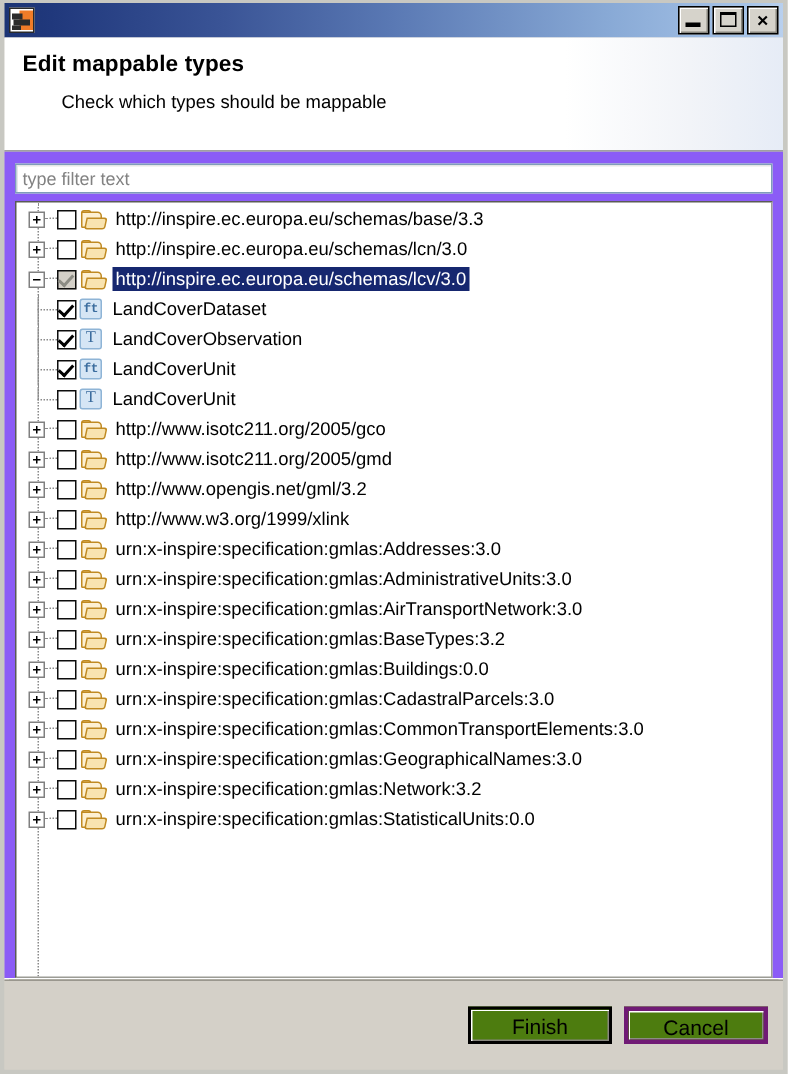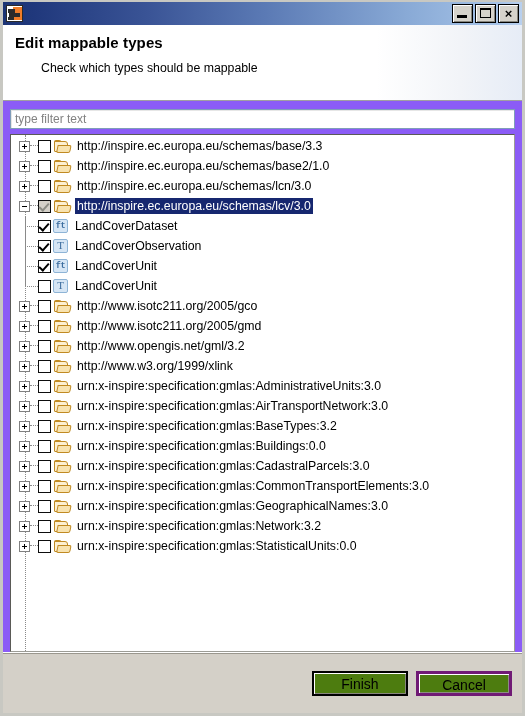--- a/index.html
+++ b/index.html
@@ -479,34 +479,20 @@
               <span class="hbar"></span>
               <span class="vbar"></span>
             </div>
             <div class="connector"></div>
             <div class="checkbox"></div>
             <div class="folder">
               <span class="tab"></span>
               <span class="back"></span>
               <span class="front"></span>
             </div>
-            <div class="label">http://inspire.ec.europa.eu/schemas/base2/1.0</div>
-          </div>
-          <div class="row">
-            <div class="expander">
-              <span class="hbar"></span>
-              <span class="vbar"></span>
-            </div>
-            <div class="connector"></div>
-            <div class="checkbox"></div>
-            <div class="folder">
-              <span class="tab"></span>
-              <span class="back"></span>
-              <span class="front"></span>
-            </div>
             <div class="label">http://inspire.ec.europa.eu/schemas/lcn/3.0</div>
           </div>
           <div class="row selected">
             <div class="expander open">
               <span class="hbar"></span>
             </div>
             <div class="connector"></div>
             <div class="checkbox grayed"></div>
             <div class="folder">
               <span class="tab"></span>
@@ -600,20 +586,34 @@
               <span class="hbar"></span>
               <span class="vbar"></span>
             </div>
             <div class="connector"></div>
             <div class="checkbox"></div>
             <div class="folder">
               <span class="tab"></span>
               <span class="back"></span>
               <span class="front"></span>
             </div>
+            <div class="label">urn:x-inspire:specification:gmlas:Addresses:3.0</div>
+          </div>
+          <div class="row">
+            <div class="expander">
+              <span class="hbar"></span>
+              <span class="vbar"></span>
+            </div>
+            <div class="connector"></div>
+            <div class="checkbox"></div>
+            <div class="folder">
+              <span class="tab"></span>
+              <span class="back"></span>
+              <span class="front"></span>
+            </div>
             <div class="label">urn:x-inspire:specification:gmlas:AdministrativeUnits:3.0</div>
           </div>
           <div class="row">
             <div class="expander">
               <span class="hbar"></span>
               <span class="vbar"></span>
             </div>
             <div class="connector"></div>
             <div class="checkbox"></div>
             <div class="folder">

